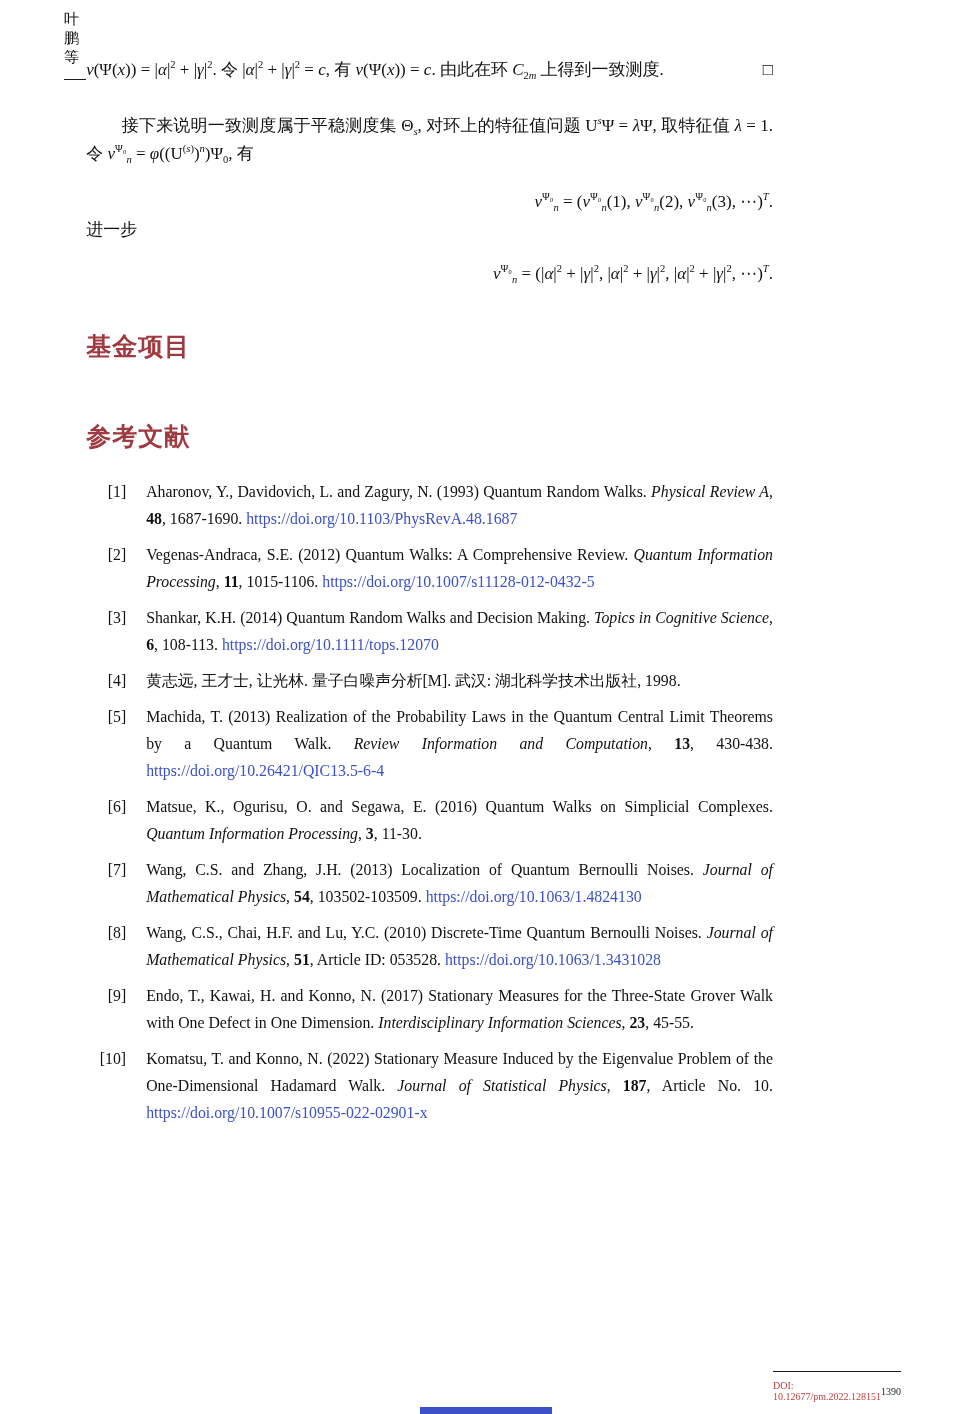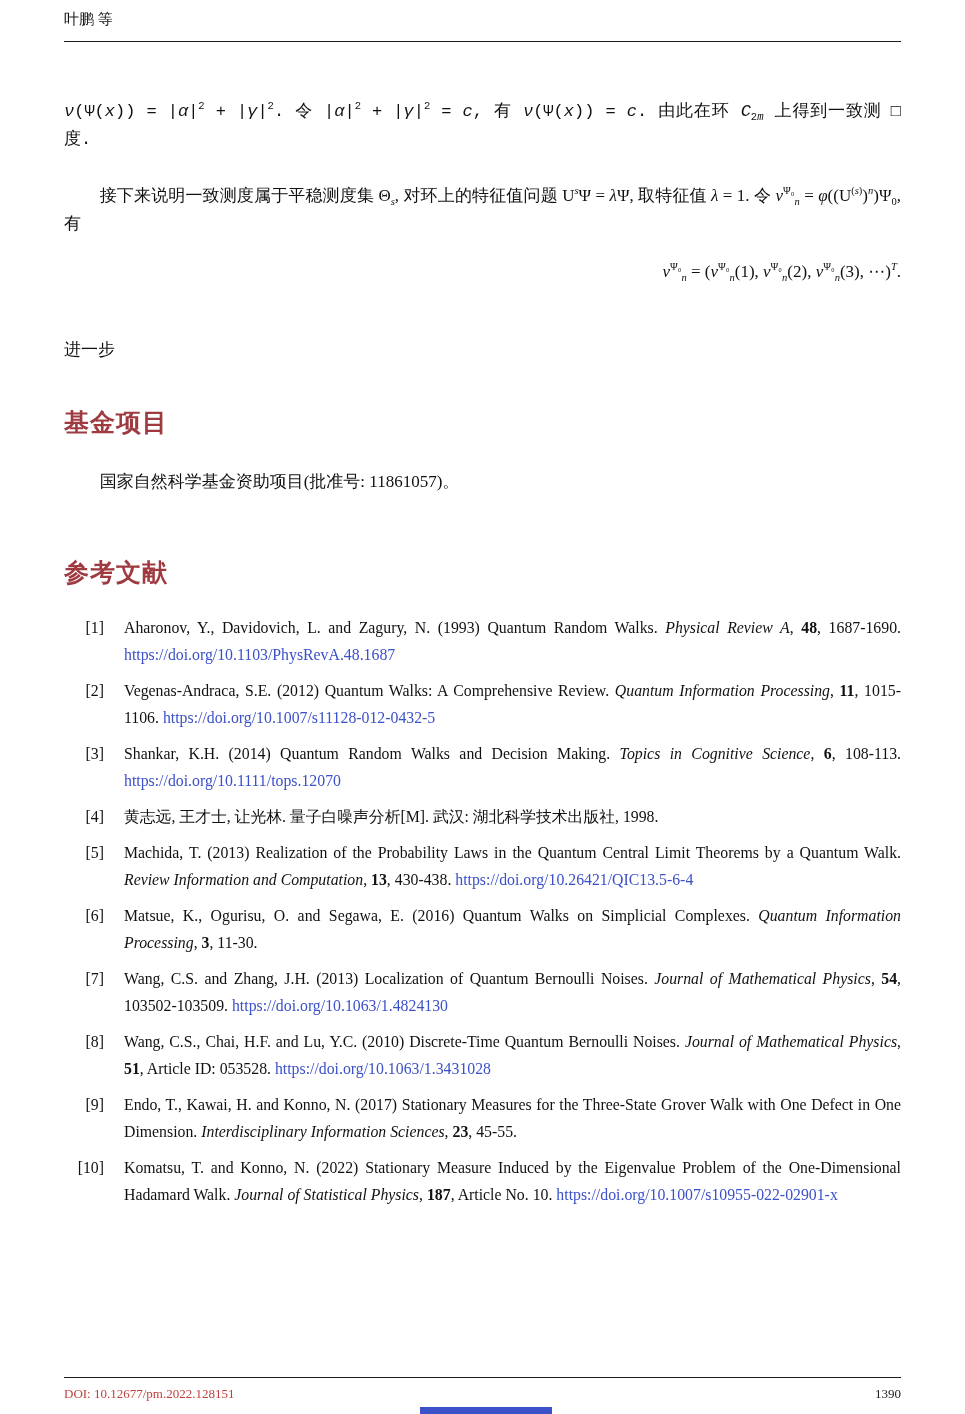--- a/index.html
+++ b/index.html
@@ -6,55 +6,55 @@
     --heading-red:#9e3a40;
     --link-blue:#3b50c9;
     --footer-red:#c0413f;
     --rule-dark:#1a1a1a;
   }
   *{margin:0;padding:0;box-sizing:border-box;}
   html,body{background:#ffffff;}
   body{font-family:"Liberation Serif","DejaVu Serif",serif;color:#111;}
   .page{
     width:965px;height:1414px;margin:0 auto;position:relative;
-    padding:0 64px;display:flex;flex-direction:column;overflow:hidden;background:#fff;border-radius:17px;
+    padding:0 64px;display:flex;flex-direction:row;overflow:hidden;background:#fff;border-radius:17px;
   }
   
   .running-head{padding-top:10px;font-size:15px;color:#141414;}
   .head-rule{border:none;border-top:1.5px solid var(--rule-dark);margin-top:12px;}
   
   main{padding-top:56px;font-size:17px;line-height:28px;text-align:justify;}
   p{margin:0;}
-  .para-row{display:flex;font-family:Liberation Mono, monospace;}
+  .para-row{display:flex;}
   .para-row .para-main{flex:1;}
   .qed{margin-left:10px;flex:0 0 auto;}
   .indent{text-indent:2.1em;}
   .para2{margin-top:28px;}
   .equation{margin-top:20px;text-align:right;text-indent:0;}
-  .further{margin-top:50px;}
+  .further{}
   .eq2{margin-top:16px;}
   .para3{margin-top:48px;}
   sup,sub{font-size:0.62em;line-height:0;}
   h2{
     font-family:"Liberation Sans","DejaVu Sans",sans-serif;
     color:var(--heading-red);font-size:25px;font-weight:700;letter-spacing:1px;
   }
   .funding-title{margin-top:44px;}
   .funding-text{margin-top:32px;}
   .refs-title{margin-top:62px;}
   
   .refs{margin-top:28px;list-style:none;font-size:15.8px;line-height:27px;}
   .ref-item{display:flex;margin-bottom:9px;}
   .ref-num{flex:0 0 40px;text-align:right;}
   .ref-text{flex:1;margin-left:20px;text-align:justify;}
   .ref-text a{color:var(--link-blue);text-decoration:none;cursor:pointer;}
   
   footer{margin-top:auto;padding-bottom:12px;}
   .foot-rule{border:none;border-top:1.5px solid var(--rule-dark);margin-bottom:8px;}
-  .footer-row{display:flex;align-items:flex-start;font-size:13px;}
+  .footer-row{display:flex;align-items:center;font-size:10px;}
   .f-left{flex:1;text-align:left;color:var(--footer-red);}
   .f-center{flex:0 0 auto;color:#222;}
   .f-right{flex:1;text-align:right;color:var(--footer-red);}
   .bottom-blue-bar{position:absolute;left:420px;bottom:0;width:132px;height:7px;background:var(--link-blue);}
 </style>
 </head>
 <body>
 
 <div class="page">
 
@@ -69,25 +69,25 @@
       <p class="para-main"><i>ν</i>(Ψ(<i>x</i>)) = |<i>α</i>|<sup>2</sup> + |<i>γ</i>|<sup>2</sup>. 令 |<i>α</i>|<sup>2</sup> + |<i>γ</i>|<sup>2</sup> = <i>c</i>, 有 <i>ν</i>(Ψ(<i>x</i>)) = <i>c</i>. 由此在环 <i>C</i><sub>2<i>m</i></sub> 上得到一致测度.</p>
       <span class="qed">□</span>
     </div>
 
     <p class="para2 indent">接下来说明一致测度属于平稳测度集 Θ<sub><i>s</i></sub>, 对环上的特征值问题 U<sup><i>s</i></sup>Ψ = <i>λ</i>Ψ, 取特征值 <i>λ</i> = 1. 令 <i>ν</i><sup>Ψ₀</sup><sub><i>n</i></sub> = <i>φ</i>((U<sup>(<i>s</i>)</sup>)<sup><i>n</i></sup>)Ψ<sub>0</sub>, 有</p>
 
     <div class="equation"><i>ν</i><sup>Ψ₀</sup><sub><i>n</i></sub> = (<i>ν</i><sup>Ψ₀</sup><sub><i>n</i></sub>(1), <i>ν</i><sup>Ψ₀</sup><sub><i>n</i></sub>(2), <i>ν</i><sup>Ψ₀</sup><sub><i>n</i></sub>(3), ⋯)<sup><i>T</i></sup>.</div>
 
     <p class="further">进一步</p>
 
+    <div class="equation eq2"><i>ν</i><sup>Ψ₀</sup><sub><i>n</i></sub> = (|<i>α</i>|<sup>2</sup> + |<i>γ</i>|<sup>2</sup>, |<i>α</i>|<sup>2</sup> + |<i>γ</i>|<sup>2</sup>, |<i>α</i>|<sup>2</sup> + |<i>γ</i>|<sup>2</sup>, ⋯)<sup><i>T</i></sup>.</div>
 
 
     <h2 class="funding-title">基金项目</h2>
 
-    <p class="funding-text indent">国家自然科学基金资助项目(批准号: 11861057)。</p>
 
     <h2 class="refs-title">参考文献</h2>
 
     <ol class="refs">
       <li class="ref-item">
         <span class="ref-num">[1]</span>
         <span class="ref-text">Aharonov, Y., Davidovich, L. and Zagury, N. (1993) Quantum Random Walks. <i>Physical Review A</i>, <b>48</b>, 1687-1690. <a>https://doi.org/10.1103/PhysRevA.48.1687</a></span>
       </li>
 
       <li class="ref-item">

